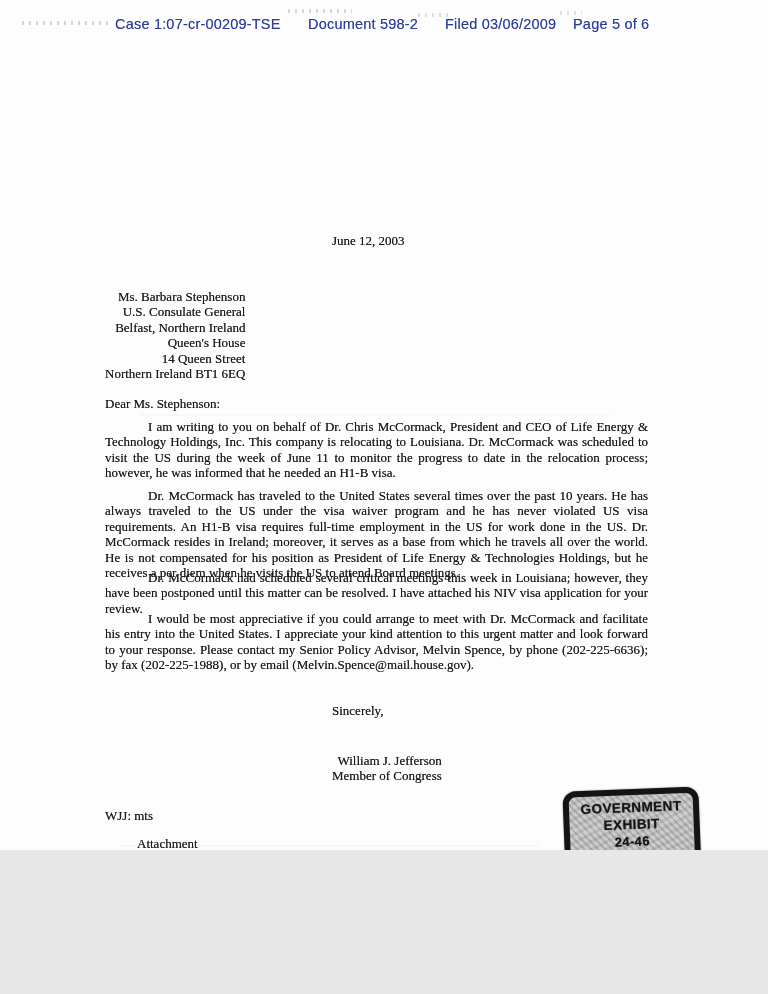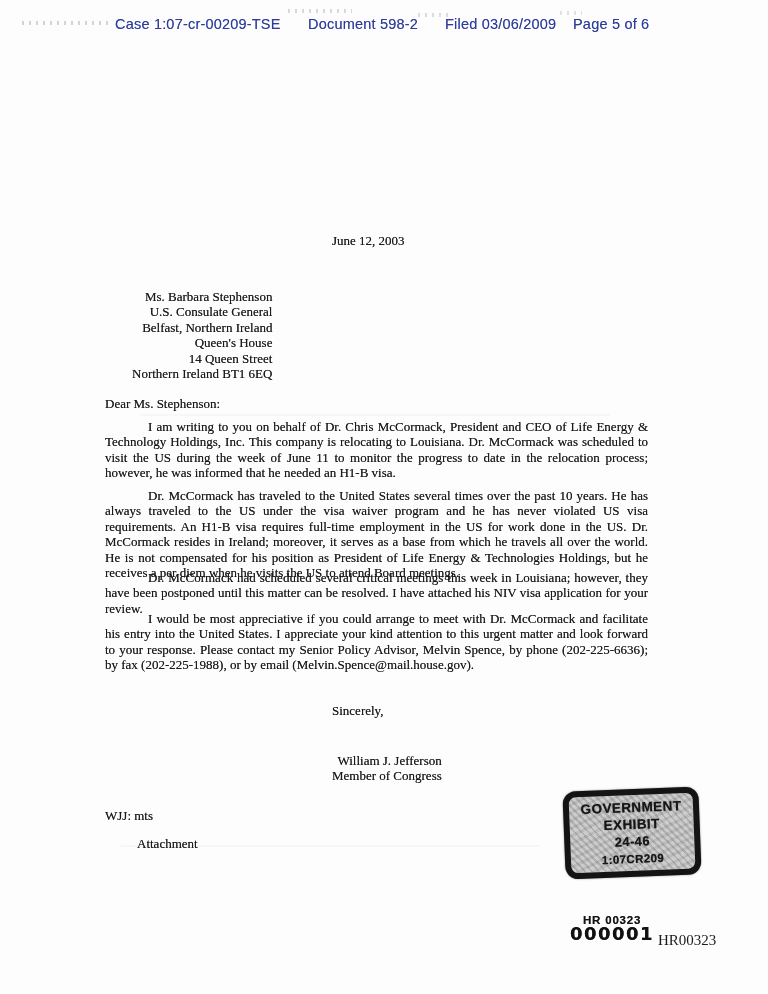--- a/index.html
+++ b/index.html
@@ -1,18 +1,18 @@
 <!DOCTYPE html>
 <html><head>
 <meta charset="utf-8">
 <style>
   html,body{margin:0;padding:0;background:#e8e8e8;}
   .page{
     position:relative;
-    width:768px;height:994px;
+    width:768px;height:850px;
     background:#fdfdfd;
     overflow:hidden;
     font-family:"Liberation Serif","DejaVu Serif",serif;
     color:#1b1b1b;
   }
   
   .hdr-seg{
     position:absolute;top:16px;
     font-family:"Liberation Sans","DejaVu Sans",sans-serif;
     font-size:14.5px;font-weight:400;
@@ -39,21 +39,21 @@
   }
   
   .txt{
     position:absolute;
     font-size:13px;line-height:15.4px;
     text-shadow:0 0 0.45px rgba(20,20,20,.7);
     text-align:right;
   }
   #date-line{left:332px;top:233px;}
   #recipient{left:105px;top:289px;}
-  #recipient div{white-space:nowrap;margin-left:27px;}
+  #recipient div{white-space:nowrap;}
   #salutation{left:105px;top:396px;}
   .para{
     left:105px;width:543px;
     text-align:justify;
     text-indent:43px;
     margin:0;
   }
   #para-1{top:419px;}
   #para-2{top:488px;}
   #para-3{top:570px;}

